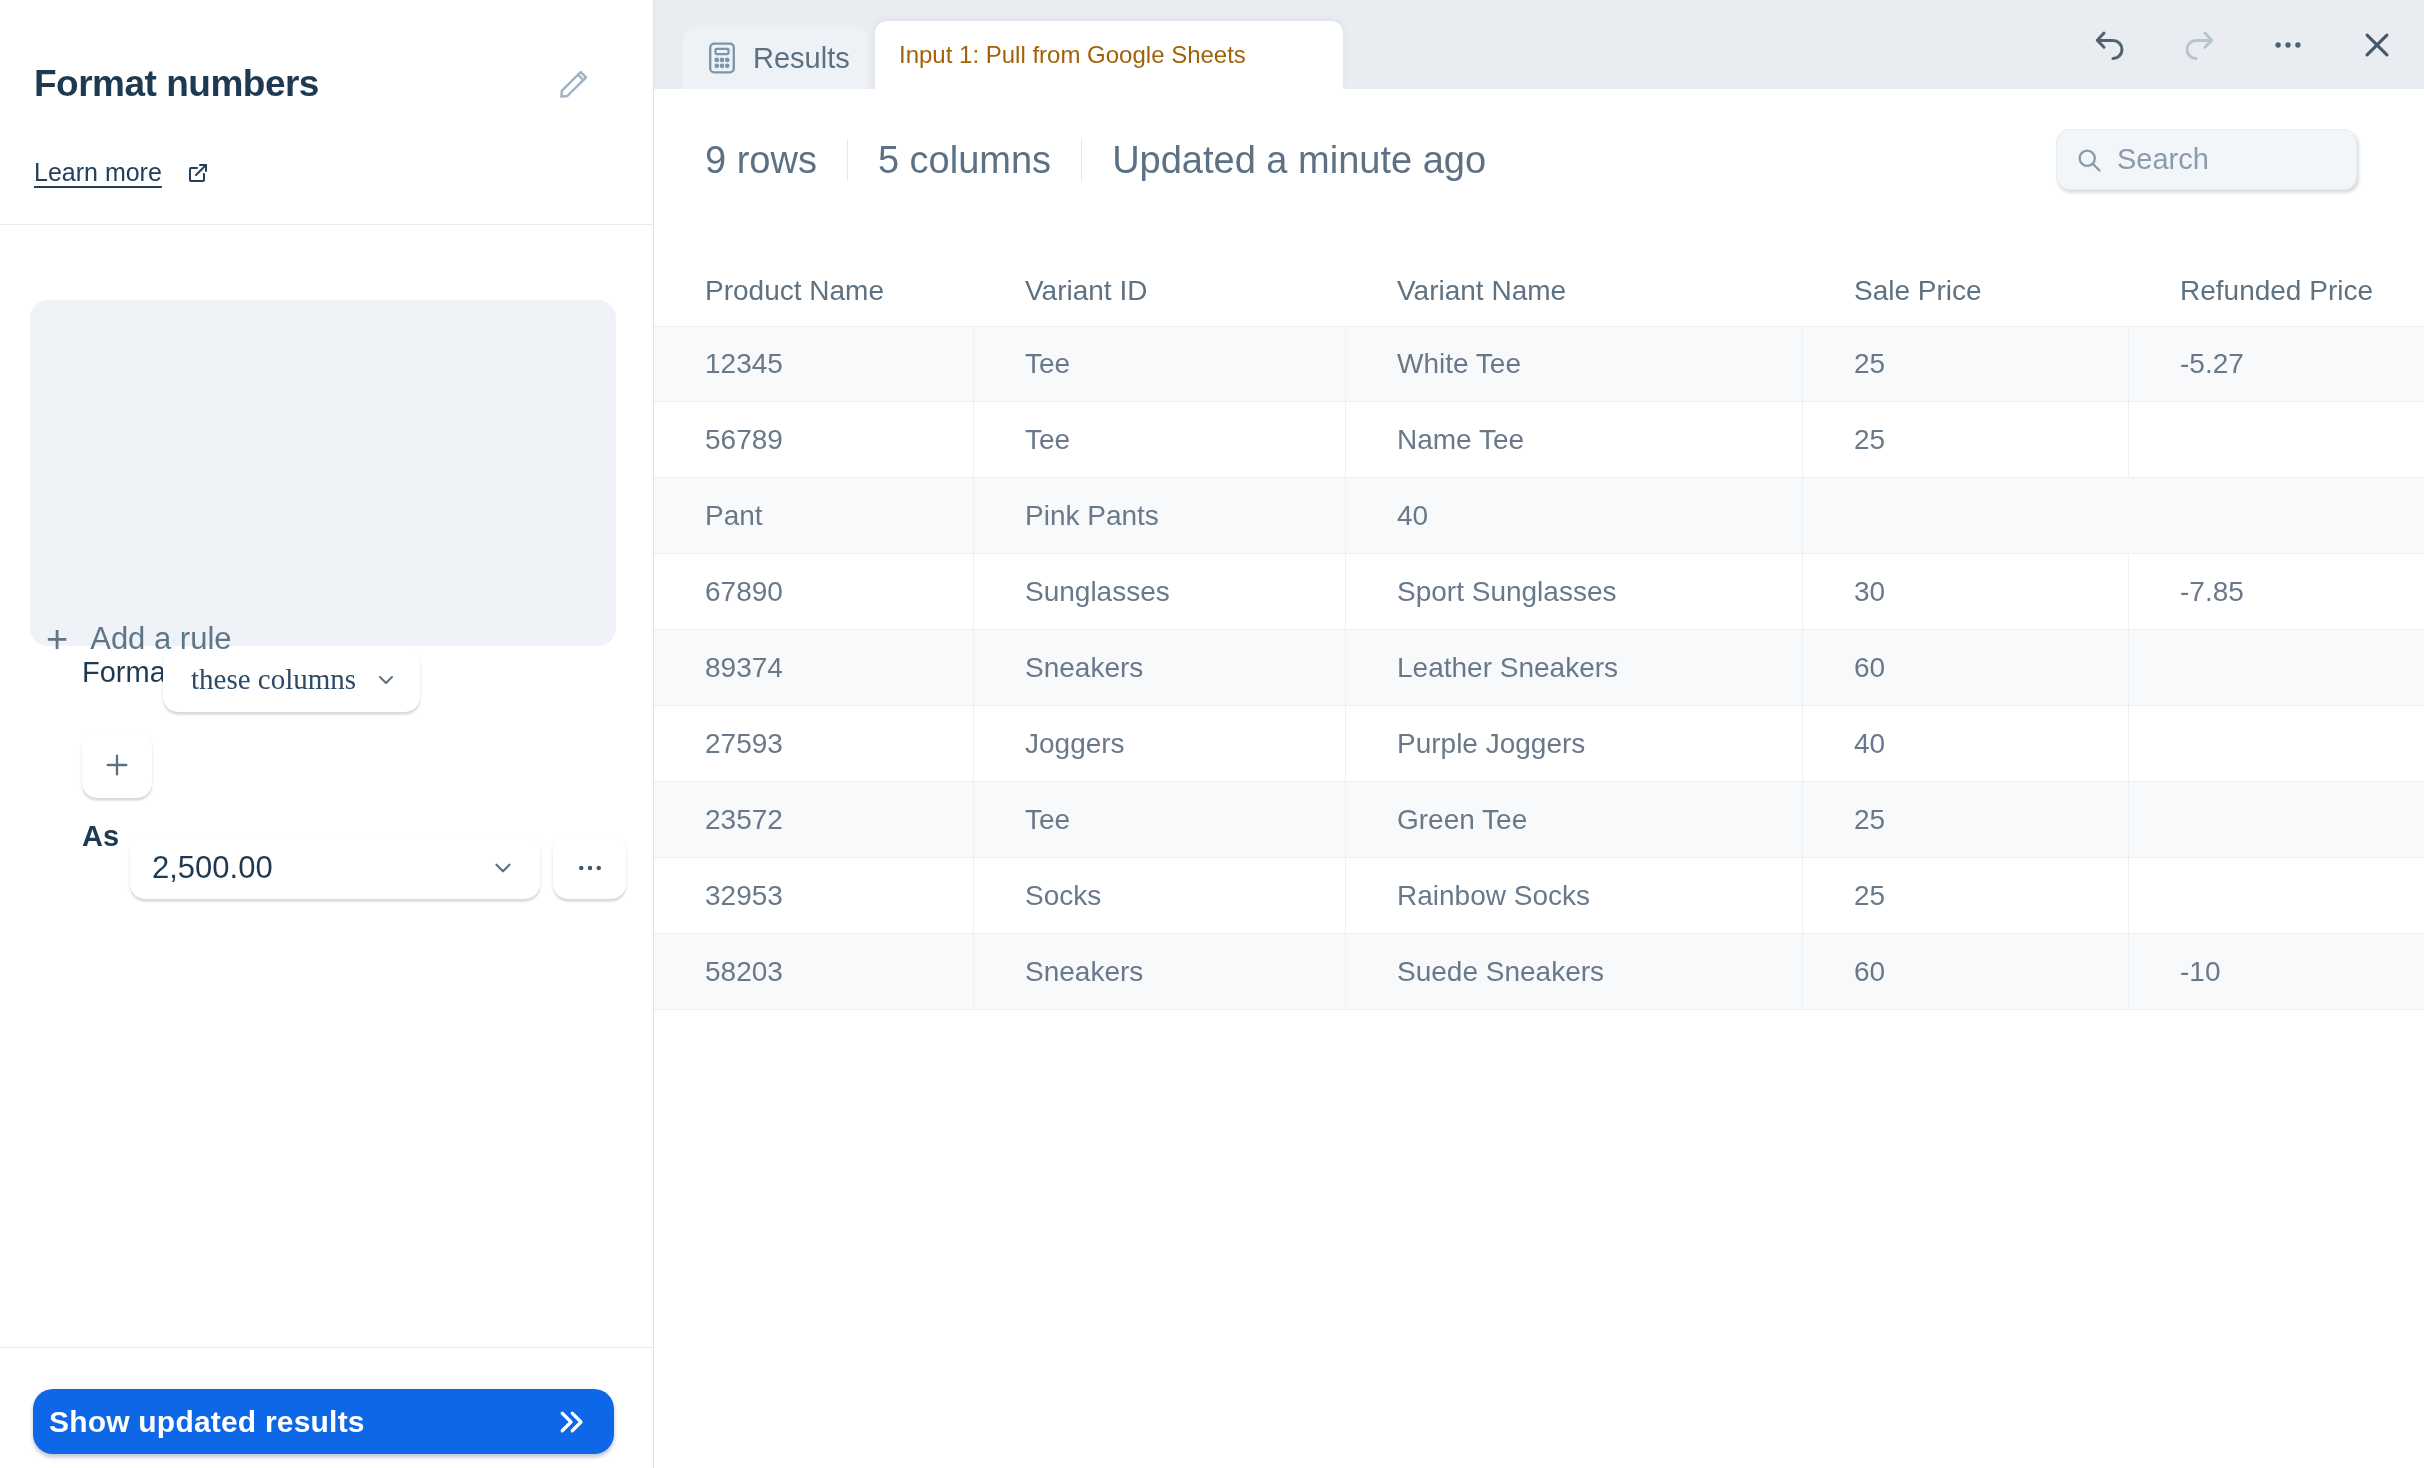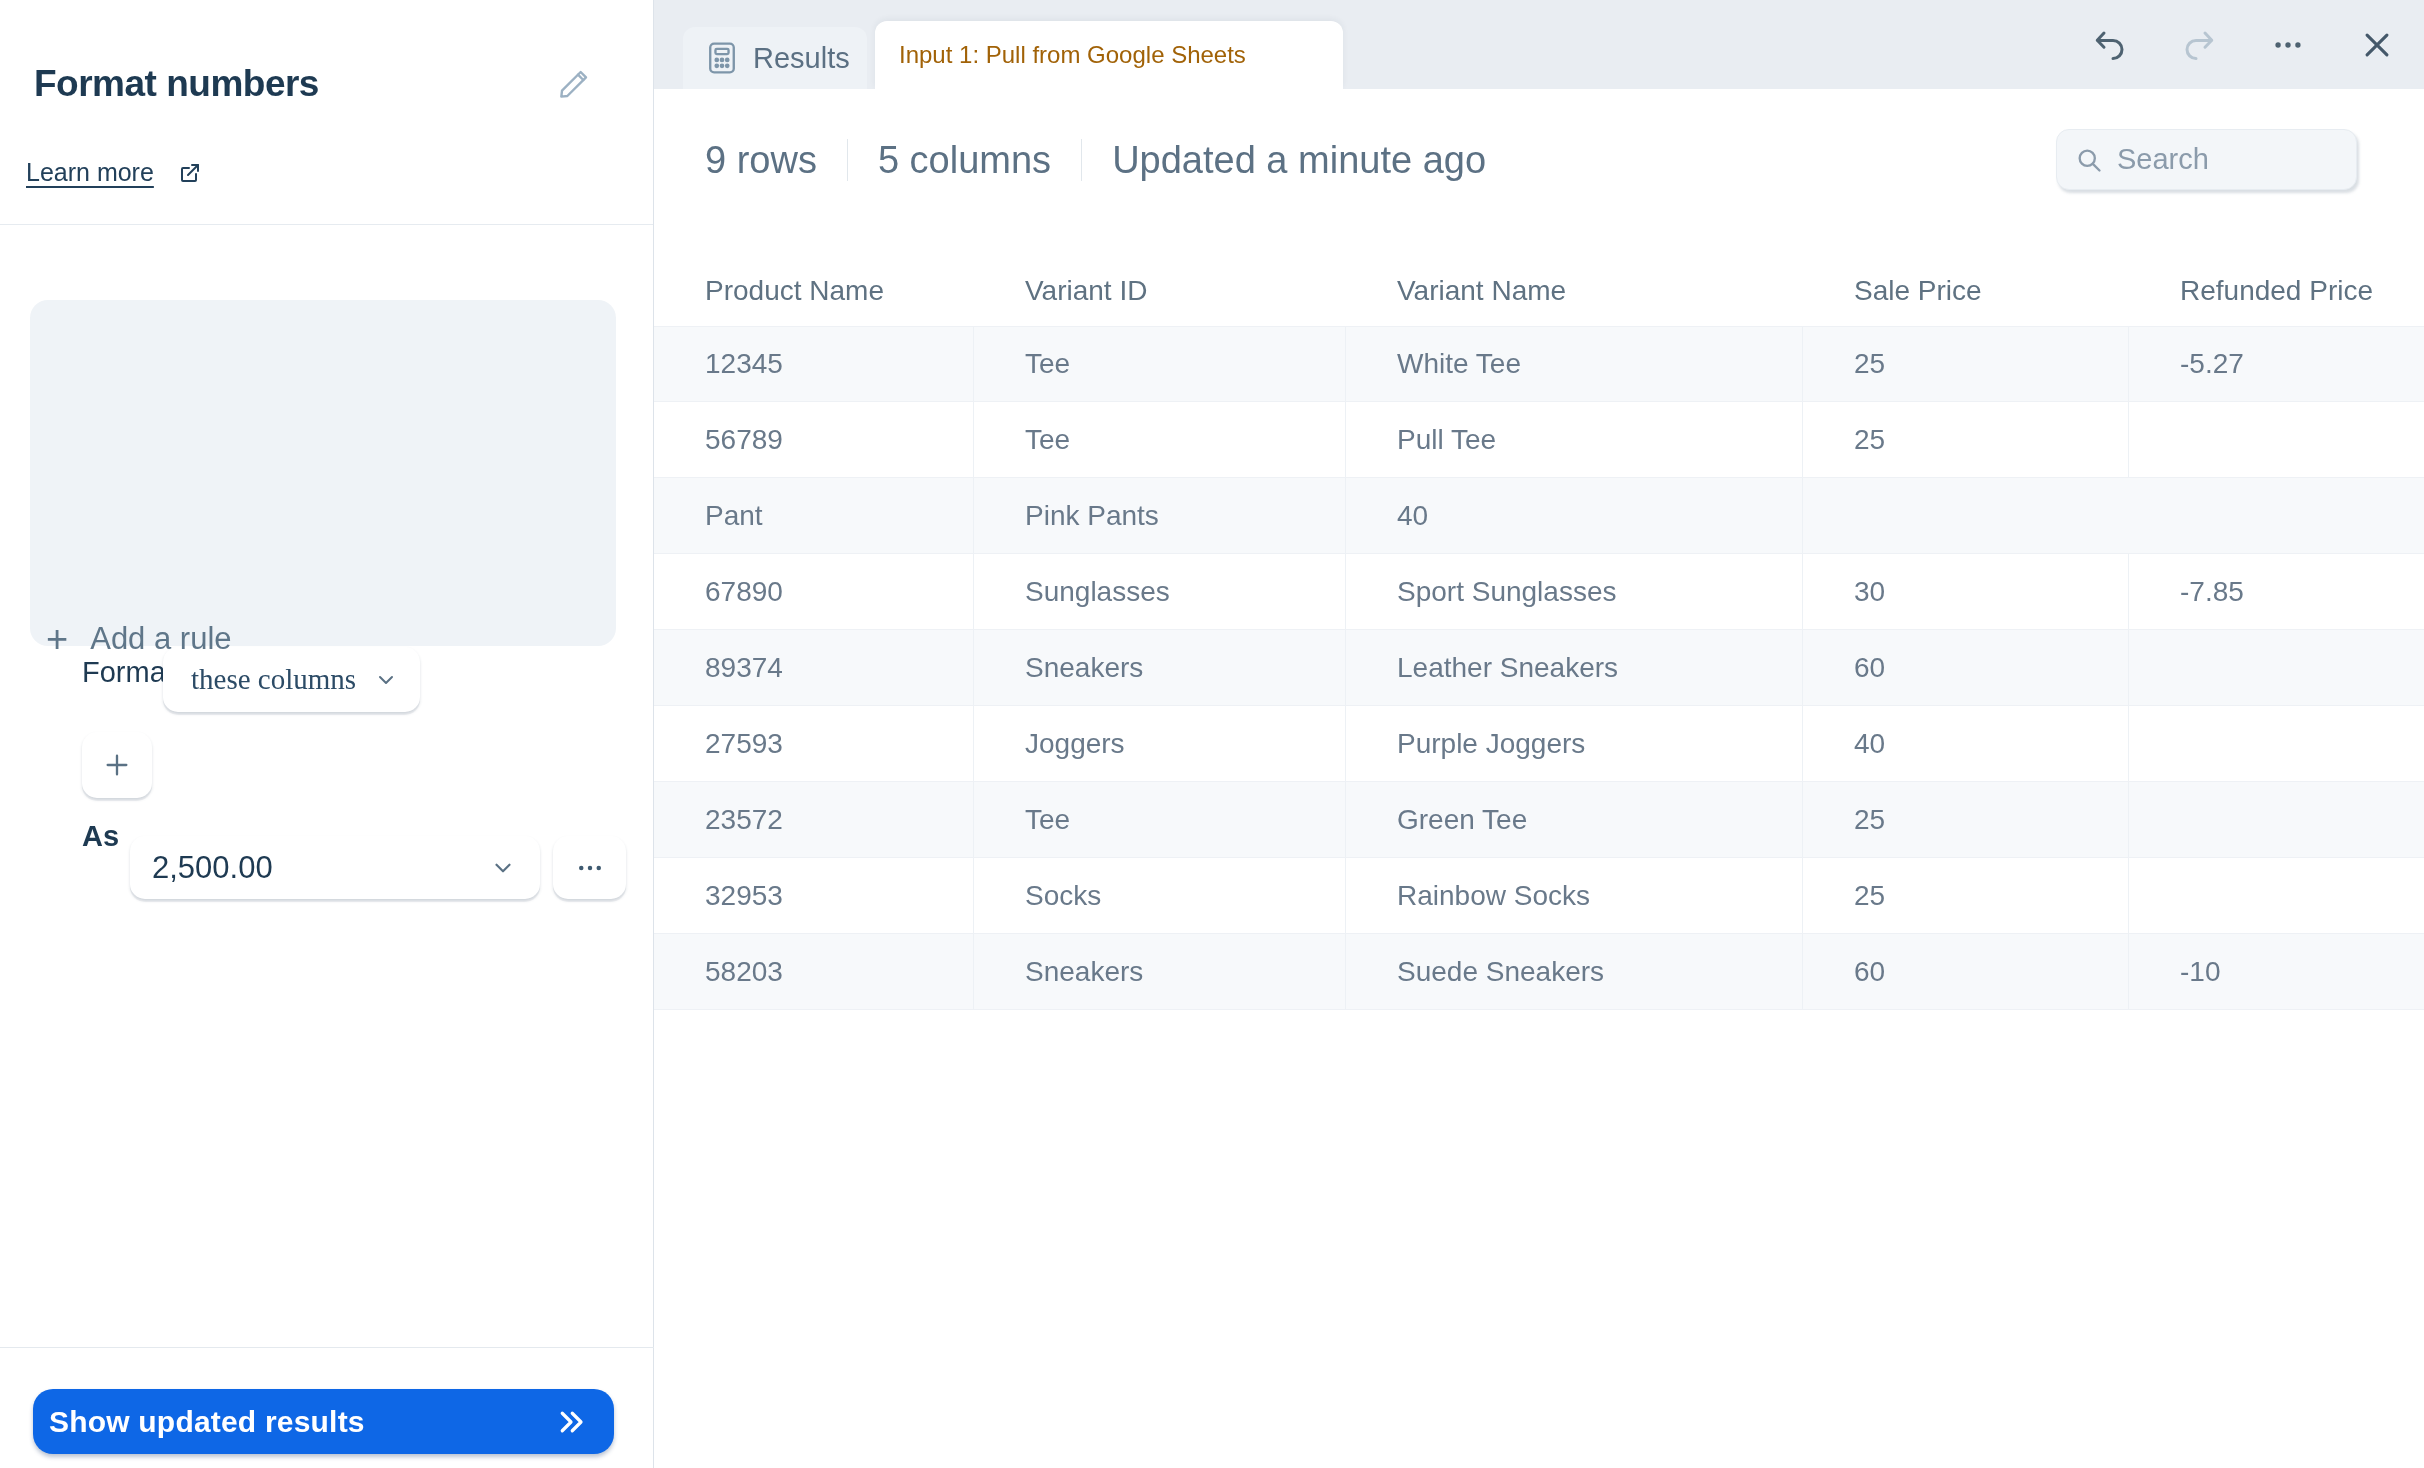--- a/index.html
+++ b/index.html
@@ -14,21 +14,21 @@
 
   
   .sidebar {
     position:absolute; left:0; top:0; width:654px; height:1468px;
     background:#ffffff; border-right:1px solid #dde3ea;
   }
   .side-header { position:absolute; left:0; top:0; width:100%; height:225px; border-bottom:1px solid #e6ebf0; }
   .side-title-row { position:absolute; left:34px; top:62px; width:586px; display:flex; align-items:center; justify-content:space-between; }
   .side-title { font-size:37px; font-weight:bold; color:#1e3a52; letter-spacing:-0.5px; }
   .pencil-btn { width:44px; height:44px; display:flex; align-items:center; justify-content:center; cursor:pointer; margin-right:24px; }
-  .learn-more-row { position:absolute; left:26px; top:158px; display:flex; align-items:center; gap:24px; }
+  .learn-more-row { position:absolute; left:34px; top:158px; display:flex; align-items:center; gap:24px; }
   .learn-more { font-size:25px; color:#22405a; text-decoration:underline; text-underline-offset:5px; cursor:pointer; }
 
   .rule-card {
     position:absolute; left:30px; top:300px; width:586px; height:346px;
     background:#eff3f7; border-radius:18px;
   }
   .card-label { font-size:29px; color:#1e3a52; }
   .pill {
     background:#ffffff; border-radius:15px;
     box-shadow:0 2px 3px rgba(50,70,95,.18), 0 3px 0 rgba(50,70,95,.06);
@@ -299,21 +299,21 @@
             <div class="trow shade">
               <div class="tcell">12345</div>
               <div class="tcell">Tee</div>
               <div class="tcell">White Tee</div>
               <div class="tcell">25</div>
               <div class="tcell">-5.27</div>
             </div>
             <div class="trow">
               <div class="tcell">56789</div>
               <div class="tcell">Tee</div>
-              <div class="tcell">Pull Tee</div>
+              <div class="tcell">Name Tee</div>
               <div class="tcell">25</div>
               <div class="tcell"></div>
             </div>
             <div class="trow shade">
               <div class="tcell">Pant</div>
               <div class="tcell">Pink Pants</div>
               <div class="tcell">40</div>
               <div class="tcell"></div>
             </div>
             <div class="trow">

